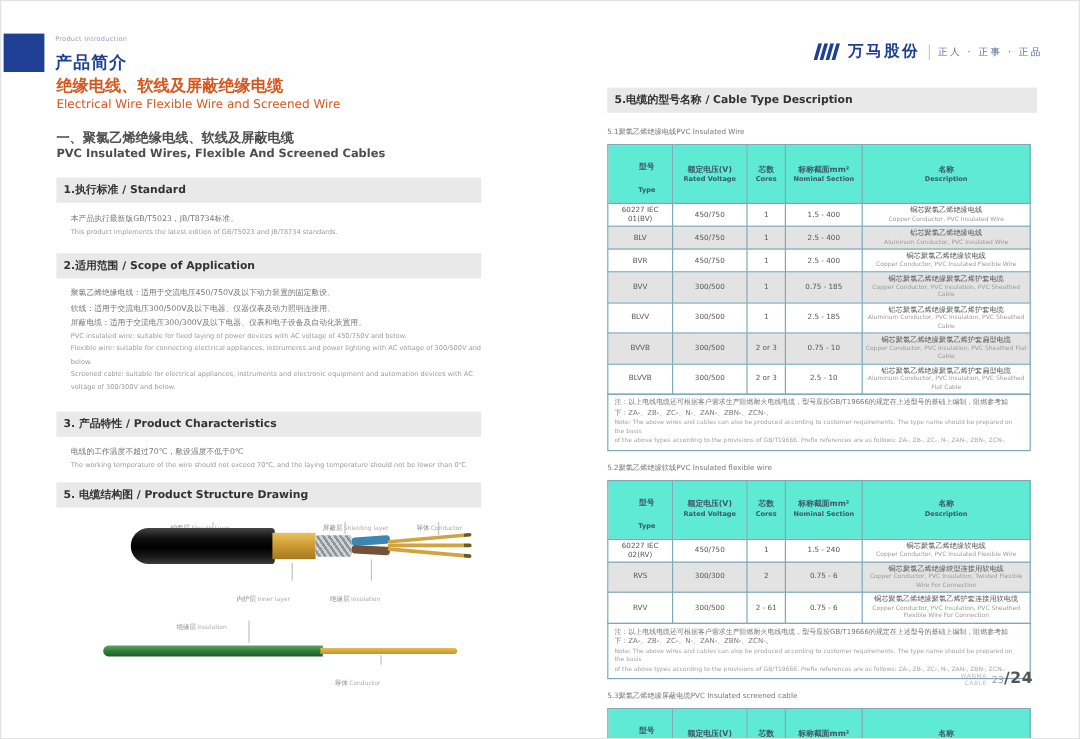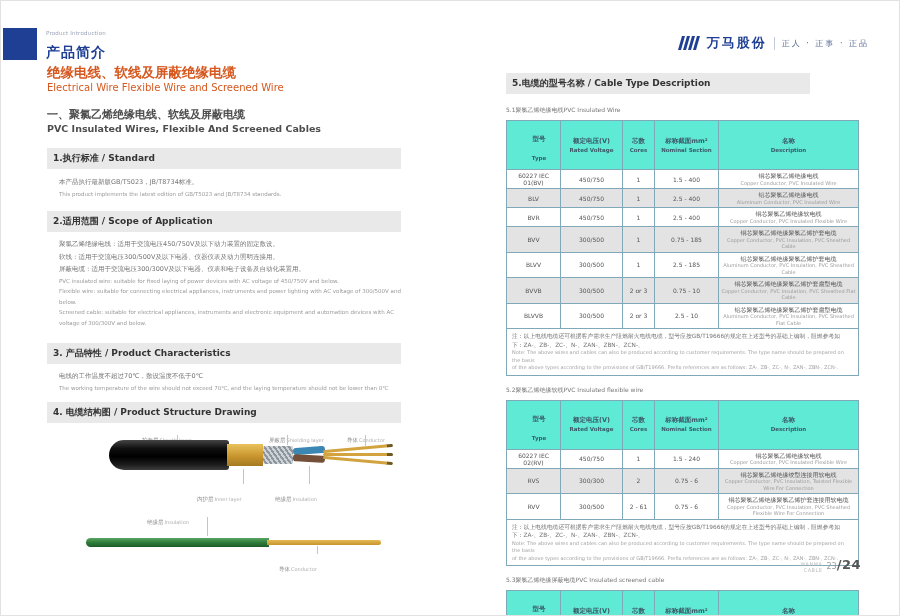--- a/index.html
+++ b/index.html
@@ -49,21 +49,21 @@
   .w3{left:276px;top:35px;transform:rotate(5deg);}
   .green{position:absolute;left:39px;top:114px;width:183px;height:9px;border-radius:5px 0 0 5px;
          background:linear-gradient(180deg,#5aa562,#2e7d3a 50%,#1d5c28);}
   .ywire{position:absolute;left:220px;top:116px;width:114px;height:5px;border-radius:0 3px 3px 0;
          background:linear-gradient(180deg,#e6ba52,#c79430);}
   .cap{position:absolute;left:108px;top:144px;width:134px;text-align:center;}
   .cap-zh{font-size:7.5px;color:#666;line-height:10px;}
   .cap-en{font-size:6px;color:#9b9b9b;line-height:9px;}
   
   .col-r{position:absolute;left:505px;top:72px;width:354px;}
-  .band5{width:304px;}
+  .band5{width:358px;}
   .subcap{font-size:6px;color:#777;margin-top:12px;}
   .sc2{margin-top:10px;} .sc3{margin-top:10px;}
   table.ct{border-collapse:collapse;width:353px;margin-top:5px;table-layout:fixed;}
   table.ct th,table.ct td{border:1px solid #7fa9b9;}
   table.ct th{background:#5eead4;padding:5px 1px;}
   .h-zh{display:block;font-size:6.5px;line-height:9px;font-weight:bold;color:#3c5a68;text-align:center;}
   .h-en{display:block;font-size:5.5px;line-height:8px;font-weight:bold;color:#3c5a68;text-align:center;}
   th.th-inline .h-zh,th.th-inline .h-en{display:inline;padding-left:11px;}
   th.th-inline{text-align:center;}
   table.ct td{font-size:6px;color:#555;text-align:center;padding:2px 1px;}
@@ -124,21 +124,21 @@
       <div class="te">Screened cable: suitable for electrical appliances, instruments and electronic equipment and automation devices with AC</div>
       <div class="te">voltage of 300/300V and below.</div>
     </div>
 
     <div class="band b3">3. 产品特性 / Product Characteristics</div>
     <div class="body-ind m6">
       <div class="tz">电线的工作温度不超过70℃，敷设温度不低于0℃</div>
       <div class="te">The working temperature of the wire should not exceed 70℃, and the laying temperature should not be lower than 0℃</div>
     </div>
 
-    <div class="band b4">4. 电缆结构图 / Product Structure Drawing</div>
+    <div class="band b4">5. 电缆结构图 / Product Structure Drawing</div>
 
     <div class="drawing">
 
       <div class="lbl" style="left:95px;top:3px;">
         <span class="lz">护套层</span><span class="le">Sheath layer</span>
       </div>
       <div class="lead" style="left:130px;top:11px;height:17px;"></div>
       <div class="lbl" style="left:222px;top:3px;">
         <span class="lz">屏蔽层</span><span class="le">Shielding layer</span>
       </div>

